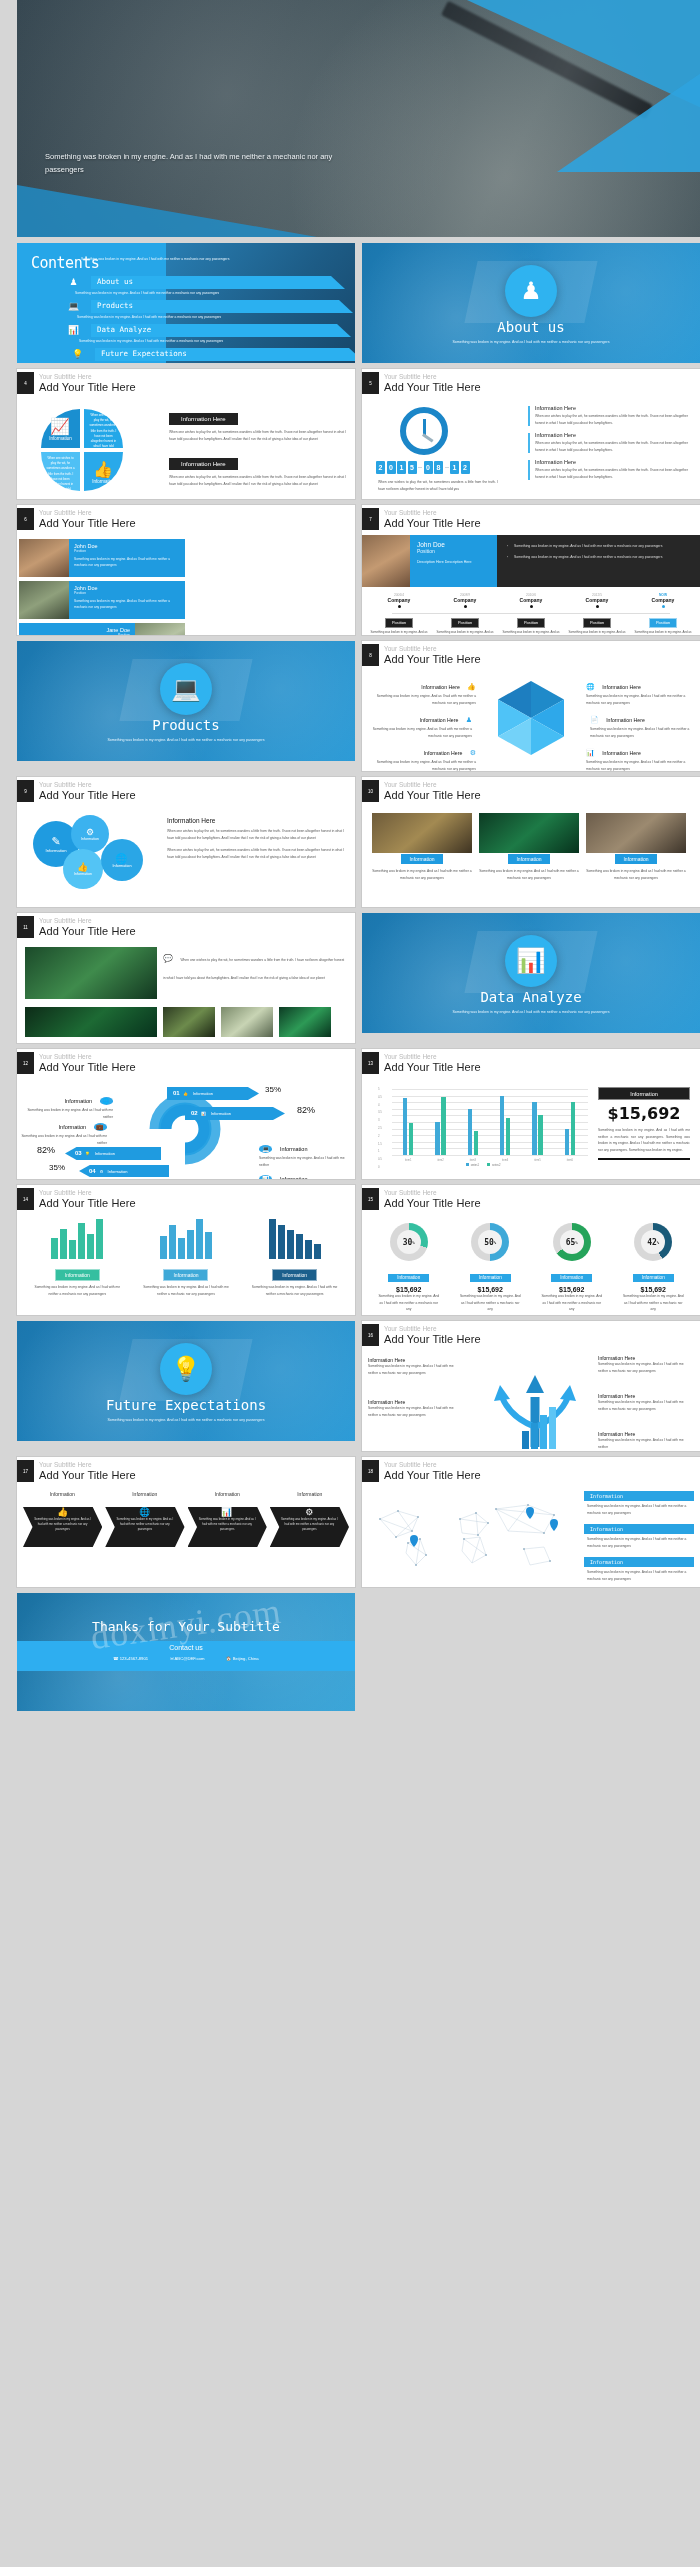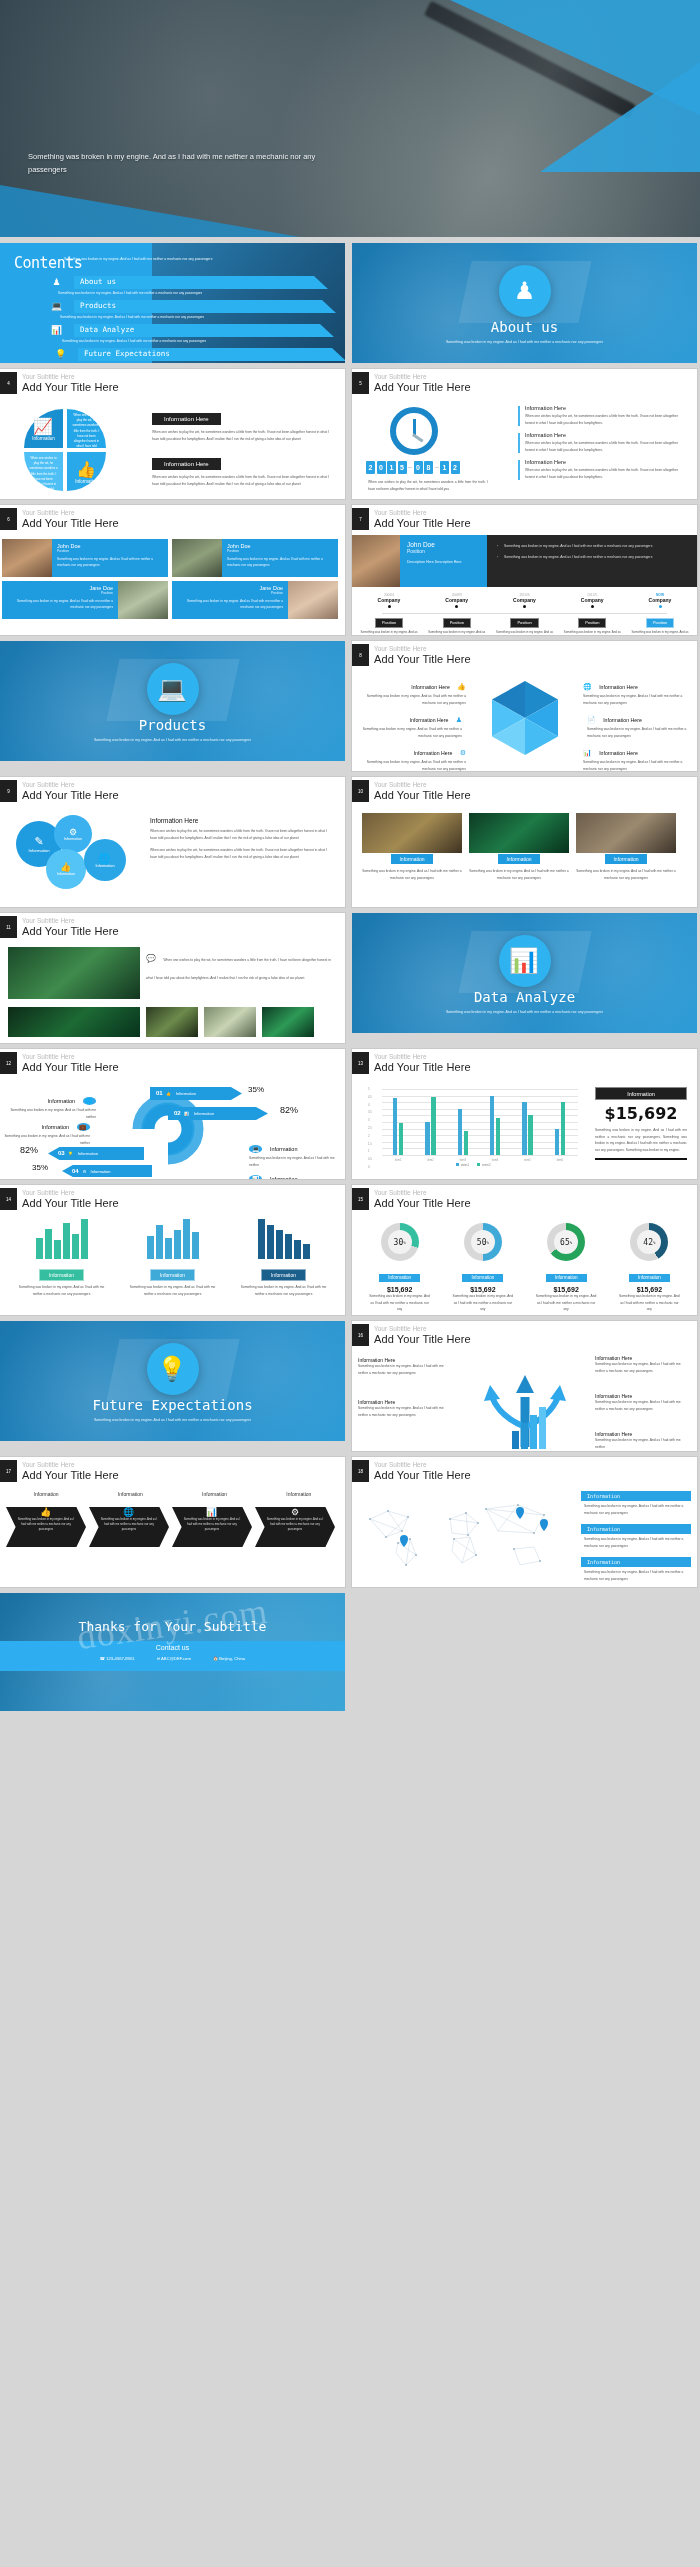--- a/index.html
+++ b/index.html
@@ -1,21 +1,21 @@
 <!DOCTYPE html>
 <html><head>
 <meta charset="utf-8">
 <style>
   * { box-sizing: border-box; margin:0; padding:0; }
   body {
     width:700px; background:#d6d6d6;
     font-family:"Liberation Sans", sans-serif;
     -webkit-font-smoothing:antialiased;
   }
-  .deck { width:700px; }
+  .deck { width:700px;padding-left:17px; }
   .hero { width:700px; height:237px; position:relative; overflow:hidden;
           background:linear-gradient(135deg,#3d4e58 0%,#46575f 40%,#55646a 100%); }
   .hero .photo { position:absolute; inset:0;
       background:
         radial-gradient(circle at 70% 75%, rgba(200,200,195,.30), transparent 42%),
         radial-gradient(circle at 30% 40%, rgba(190,195,195,.22), transparent 46%),
         linear-gradient(118deg,#364751 0%,#3f5058 35%,#5a6a6e 70%,#49585e 100%);
   }
   .hero .pen { position:absolute; right:55px; top:52px; width:230px; height:16px;
       background:linear-gradient(90deg,#20262b,#3a3f44 60%,#14181c);
@@ -162,21 +162,21 @@
   .s2{background:#35bfa0;}
   .xt{position:absolute;bottom:5px;left:14px;right:2px;display:flex;justify-content:space-around;
      font-size:2.6px;color:#999;}
   .leg{position:absolute;bottom:0;left:0;right:0;display:flex;gap:8px;justify-content:center;
      font-size:2.6px;color:#777;align-items:center;}
   .lg{width:3px;height:3px;display:inline-block;margin-right:2px;}
 
   
   .donuts{display:flex;justify-content:space-around;padding:8px 6px 0;}
   .dn{width:76px;text-align:center;}
-  .dring{width:38px;height:38px;border-radius:50%;margin:0 auto;position:relative;}
+  .dring{width:38px;height:38px;border-radius:50%;margin:0 auto;position:relative;font-weight:bold;}
   .dhole{position:absolute;left:7px;top:7px;width:24px;height:24px;border-radius:50%;
      background:#f2f2f2;display:flex;align-items:center;justify-content:center;
      font-size:8px;color:#222;font-family:"DejaVu Sans Mono",monospace;}
   .dhole i{font-size:4px;font-style:normal;}
   .dval{font-size:7px;font-weight:bold;color:#111;margin-top:3px;}
 
   
   .arrows{display:flex;gap:3px;padding:8px 6px;}
   .arw{position:relative;width:80px;height:40px;background:#1b1b1b;
      clip-path:polygon(0 0, 88% 0, 100% 50%, 88% 100%, 0 100%, 12% 50%);}

